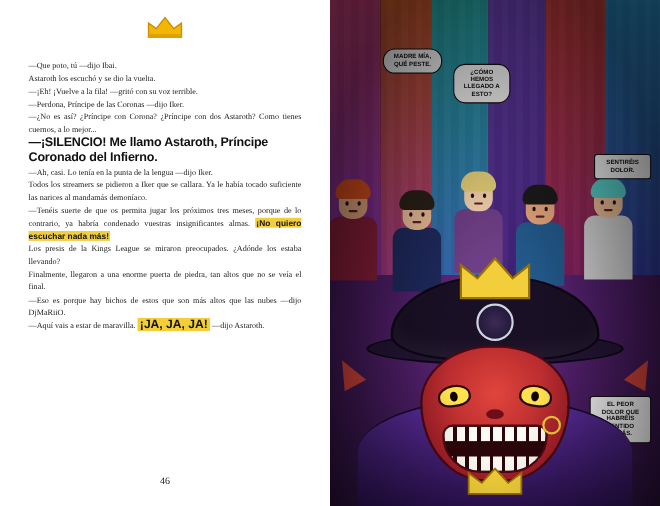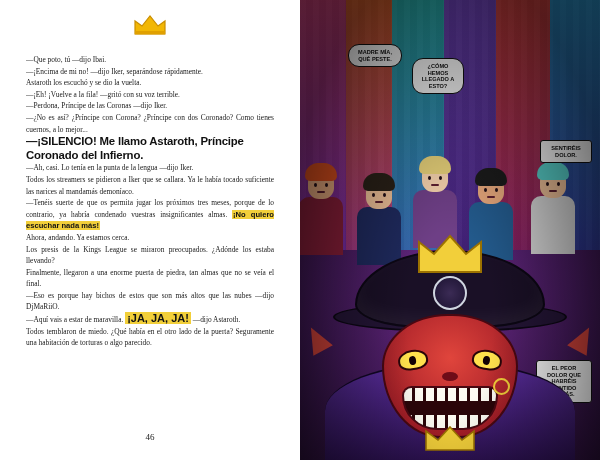--- a/index.html
+++ b/index.html
@@ -320,37 +320,34 @@
 
     <div class="crown-ornament">
       <svg width="34" height="22" viewBox="0 0 34 22" aria-hidden="true">
         <path d="M2 20 L2 7 L9 12 L17 2 L25 12 L32 7 L32 20 Z" fill="#f2b705" stroke="#c98d00" stroke-width="1.2"></path>
         <rect x="2" y="17" width="30" height="3.4" fill="#e0a000"></rect>
       </svg>
     </div>
 
     <div class="body-text">
       <p>—Que poto, tú —dijo Ibai.</p>
-      <p>—¡Encima de mi no! —dijo Iker, separándose rápidamente.</p>
       <p>Astaroth los escuchó y se dio la vuelta.</p>
       <p>—¡Eh! ¡Vuelve a la fila! —gritó con su voz terrible.</p>
       <p>—Perdona, Príncipe de las Coronas —dijo Iker.</p>
-      <p>—¿No es así? ¿Príncipe con Corona? ¿Príncipe con dos Coronado? Como tienes cuernos, a lo mejor...</p>
+      <p>—¿No es así? ¿Príncipe con Corona? ¿Príncipe con dos Astaroth? Como tienes cuernos, a lo mejor...</p>
 
       <p class="shout">—¡SILENCIO! Me llamo Astaroth, Príncipe Coronado del Infierno.</p>
 
       <p>—Ah, casi. Lo tenía en la punta de la lengua —dijo Iker.</p>
       <p class="p-indent">Todos los streamers se pidieron a Iker que se callara. Ya le había tocado suficiente las narices al mandamás demoníaco.</p>
       <p class="p-indent"><span>—Tenéis suerte de que os permita jugar los próximos tres meses, porque de lo contrario, ya habría condenado vuestras insignificantes almas.</span> <span class="highlight">¡No quiero escuchar nada más!</span></p>
-      <p>Ahora, andando. Ya estamos cerca.</p>
       <p class="p-indent">Los presis de la Kings League se miraron preocupados. ¿Adónde los estaba llevando?</p>
-      <p class="p-indent">Finalmente, llegaron a una enorme puerta de piedra, tan almas que no se veía el final.</p>
+      <p class="p-indent">Finalmente, llegaron a una enorme puerta de piedra, tan altos que no se veía el final.</p>
       <p>—Eso es porque hay bichos de estos que son más altos que las nubes —dijo DjMaRiiO.</p>
       <p><span>—Aquí vais a estar de maravilla.</span> <span class="highlight-big">¡JA, JA, JA!</span><span> —dijo Astaroth.</span></p>
-      <p class="p-indent">Todos temblaron de miedo. ¿Qué había en el otro lado de la puerta? Seguramente una habitación de torturas o algo parecido.</p>
     </div>
 
     <div class="page-number">46</div>
   </div>
 
   <div class="right-page">
     <div class="comic-bg"></div>
     <div class="band b1"></div>
     <div class="band b2"></div>
     <div class="band b3"></div>

